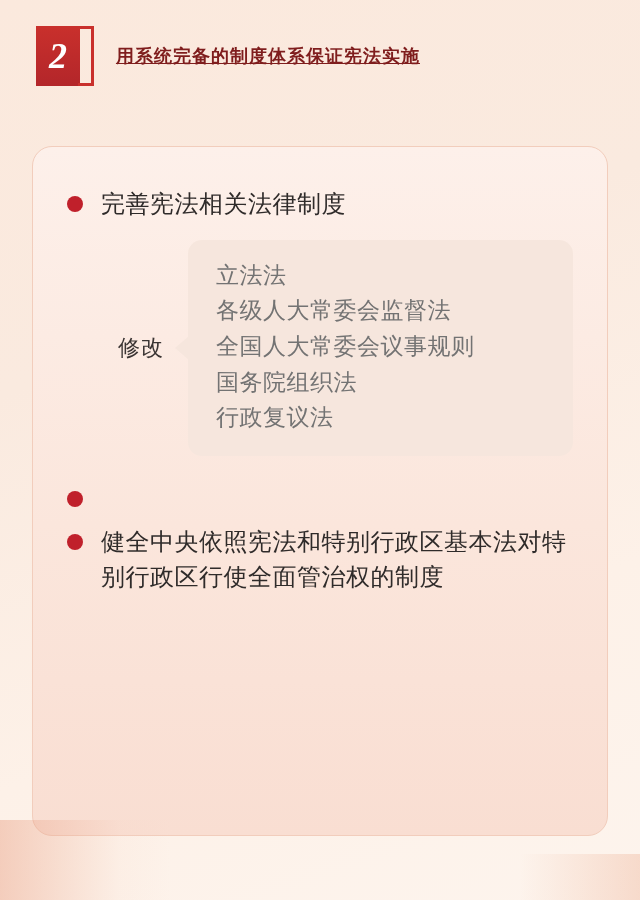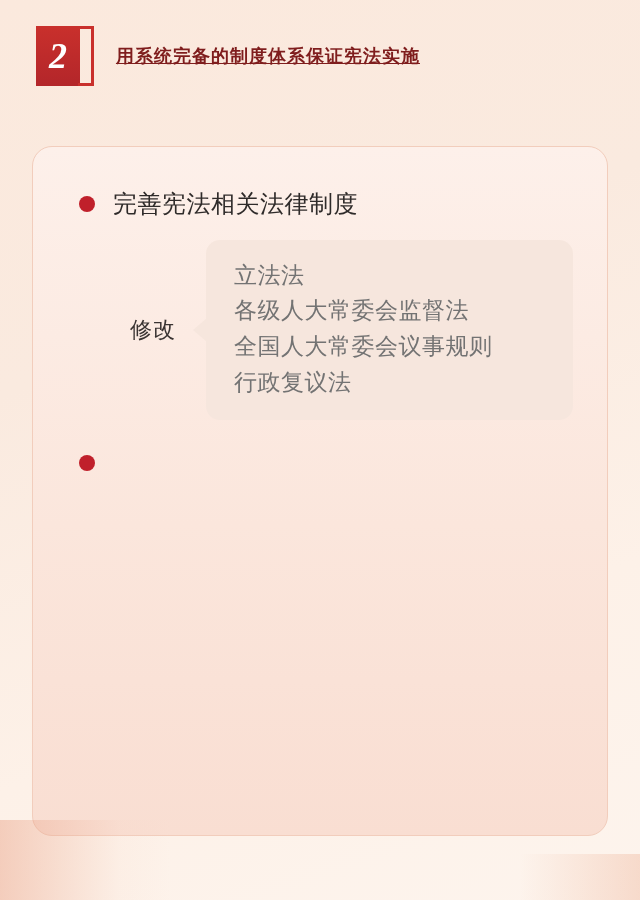--- a/index.html
+++ b/index.html
@@ -84,21 +84,21 @@
   .card {
     position: absolute;
     left: 32px;
     top: 146px;
     width: 576px;
     height: 690px;
     box-sizing: border-box;
     background: linear-gradient(180deg, #fdf0ea 0%, #fbe6dc 55%, #f9ded2 100%);
     border: 1px solid #f2cdbc;
     border-radius: 20px;
-    padding: 40px 34px 20px 46px;
+    padding: 40px 34px 20px 34px;
   }
 
   .bullet-row {
     display: flex;
     align-items: flex-start;
     margin-bottom: 18px;
   }
   .bullet-dot {
     flex: 0 0 auto;
     width: 16px;
@@ -120,21 +120,21 @@
   .sub-block {
     display: flex;
     align-items: center;
     margin: 8px 0 26px 0;
     position: relative;
   }
   .sub-label {
     width: 52px;
     flex: 0 0 auto;
     margin-left: 48px;
-    margin-right: 14px;
+    margin-right: 8px;
     color: #3a3433;
     font-size: 22px;
     line-height: 1.25;
     text-align: center;
     letter-spacing: 1px;
   }
   .pointer {
     width: 0;
     height: 0;
     flex: 0 0 auto;
@@ -196,27 +196,32 @@
     <div class="bullet-text">完善宪法相关法律制度</div>
   </div>
 
   <div class="sub-block">
     <div class="sub-label">修改</div>
     <div class="pointer"></div>
     <div class="sub-panel">
       <div class="sub-item">立法法</div>
       <div class="sub-item">各级人大常委会监督法</div>
       <div class="sub-item">全国人大常委会议事规则</div>
+      <div class="sub-item">国务院组织法</div>
       <div class="sub-item">行政复议法</div>
     </div>
   </div>
 
 
   <div class="bullet-row">
     <div class="bullet-dot"></div>
   </div>
 
+  <div class="bullet-row">
+    <div class="bullet-dot"></div>
+    <div class="bullet-text">健全中央依照宪法和特别行政区基本法对特别行政区行使全面管治权的制度</div>
+  </div>
 
 
 </div>
 
 <div class="corner-deco"></div>
 <div class="corner-deco2"></div>
 
 </body></html>

